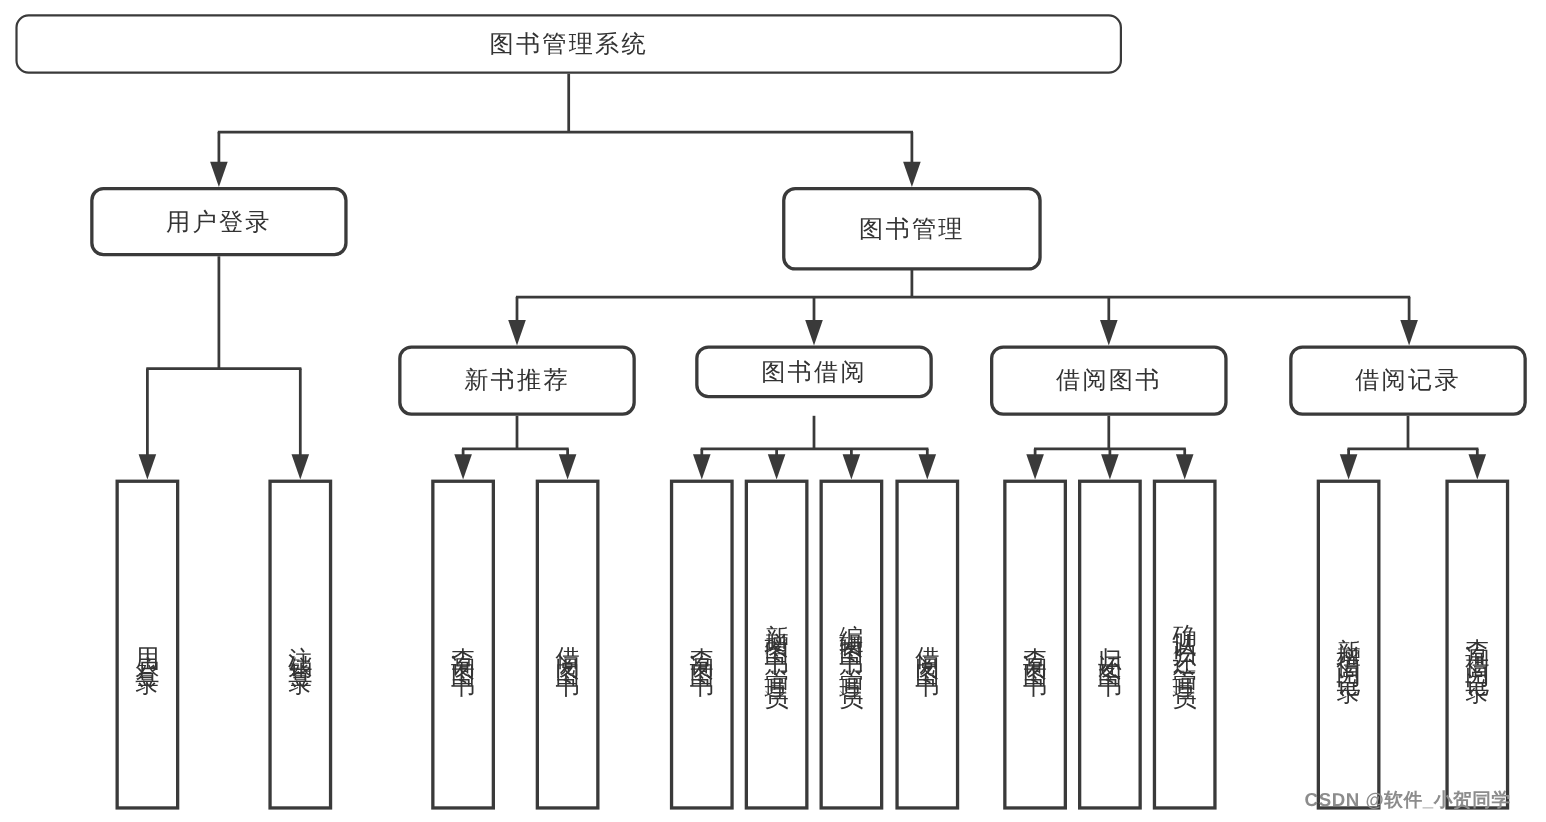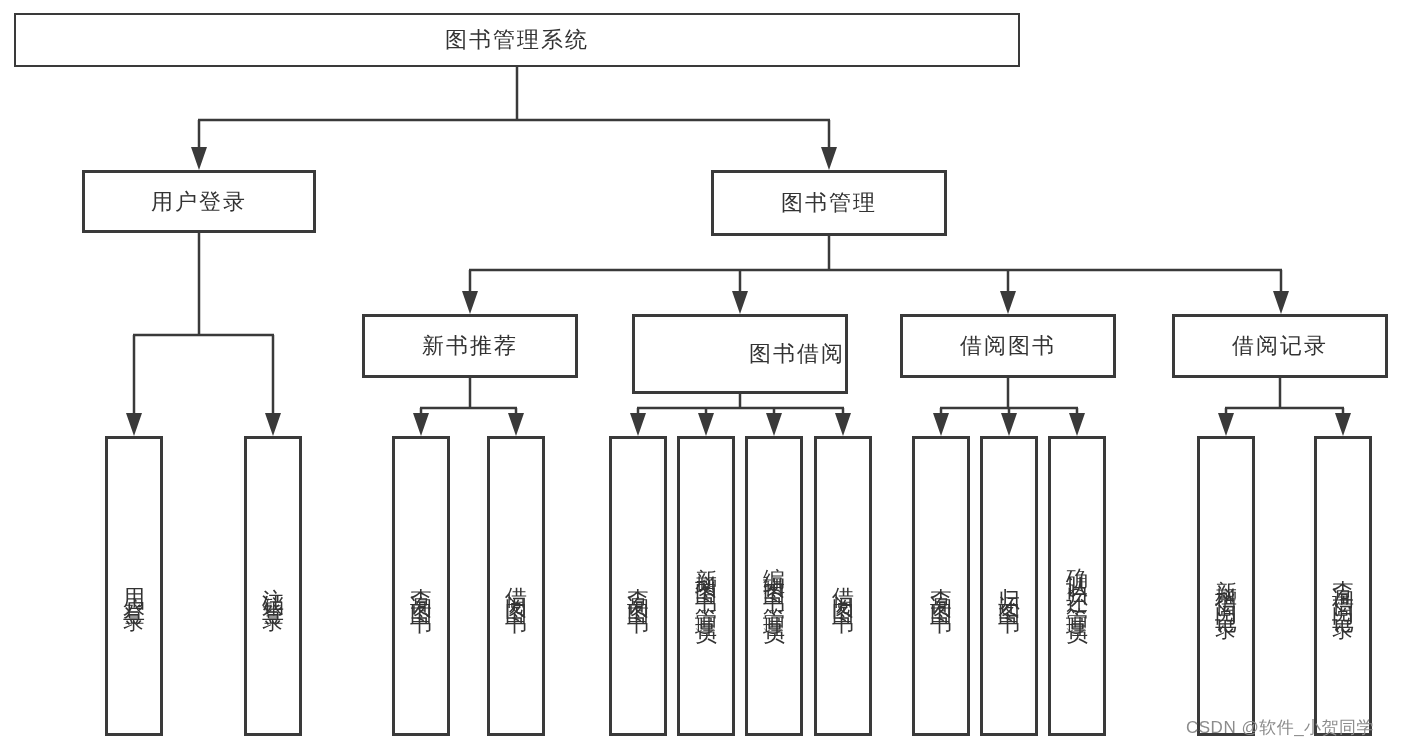--- a/index.html
+++ b/index.html
@@ -32,37 +32,39 @@
     color: #333333;
     z-index: 2;
   }
   .box.thin {
     border-width: 2px;
   }
   .hbox {
     font-size: 22px;
     letter-spacing: 2px;
     white-space: nowrap;
+    border-radius: 12px;
   }
   .vbox .vtext {
     writing-mode: vertical-rl;
     text-orientation: mixed;
     font-size: 22px;
     line-height: 1;
     letter-spacing: 8px;
   }
   .watermark {
     position: absolute;
     left: 1186px;
     top: 716px;
     font-size: 17px;
     color: #8c8c8c;
     letter-spacing: 0.5px;
     white-space: nowrap;
     z-index: 5;
+    font-weight: bold;
   }
 </style>
 </head>
 <body>
 
 <div class="canvas">
 
   <svg class="wires" width="1405" height="747" viewBox="0 0 1405 747">
     <g stroke="#3a3a3a" stroke-width="2.5" fill="none">
 
@@ -129,28 +131,28 @@
     </g>
   </svg>
 
   <div class="box hbox thin" style="left:14px; top:13px; width:1006px; height:54px;">
     <span>图书管理系统</span>
   </div>
 
   <div class="box hbox" style="left:82px; top:170px; width:234px; height:63px;">
     <span>用户登录</span>
   </div>
-  <div class="box hbox" style="left:711px; top:170px; width:236px; height:66px;">
+  <div class="box hbox" style="left:711px; top:170px; width:236px; height:76px;">
     <span>图书管理</span>
   </div>
 
   <div class="box hbox" style="left:362px; top:314px; width:216px; height:64px;justify-content:center;">
     <span>新书推荐</span>
   </div>
-  <div class="box hbox" style="left:632px; top:314px; width:216px; height:80px;justify-content:flex-end;">
+  <div class="box hbox" style="left:632px; top:314px; width:216px; height:48px;">
     <span>图书借阅</span>
   </div>
   <div class="box hbox" style="left:900px; top:314px; width:216px; height:64px;">
     <span>借阅图书</span>
   </div>
   <div class="box hbox" style="left:1172px; top:314px; width:216px; height:64px;">
     <span>借阅记录</span>
   </div>
 
   <div class="box vbox" style="left:105px; top:436px; width:58px; height:300px;">

